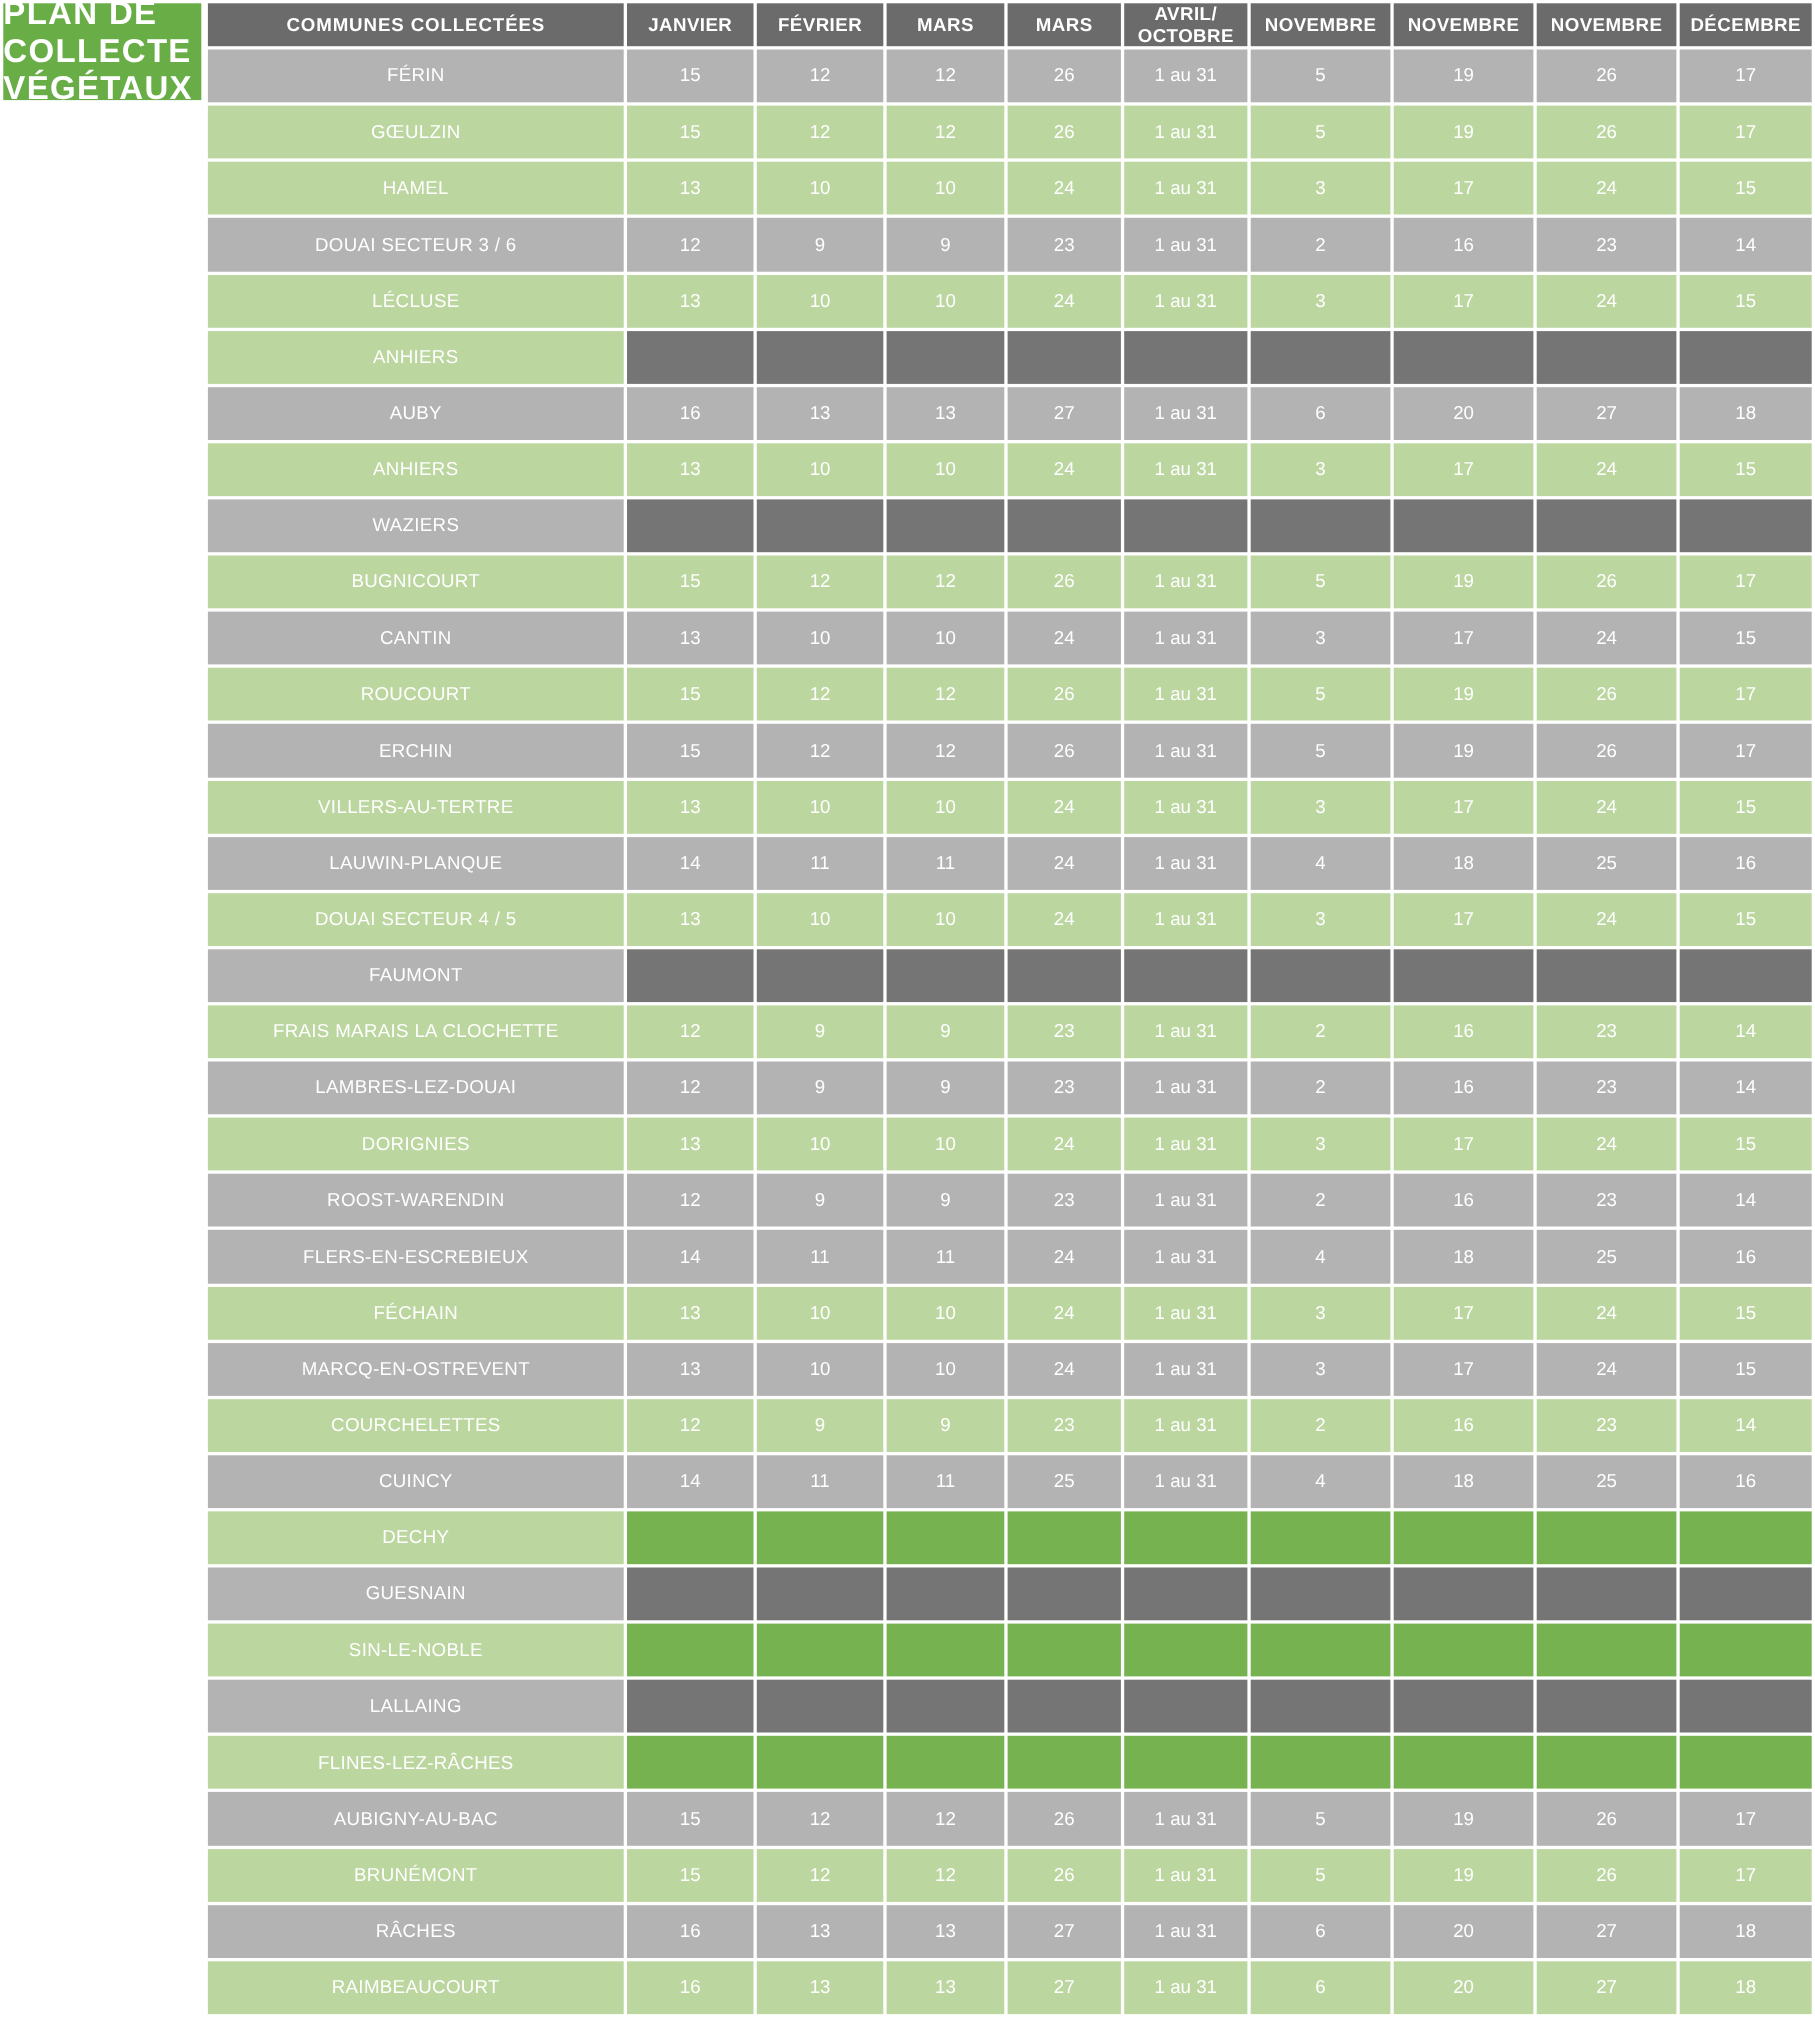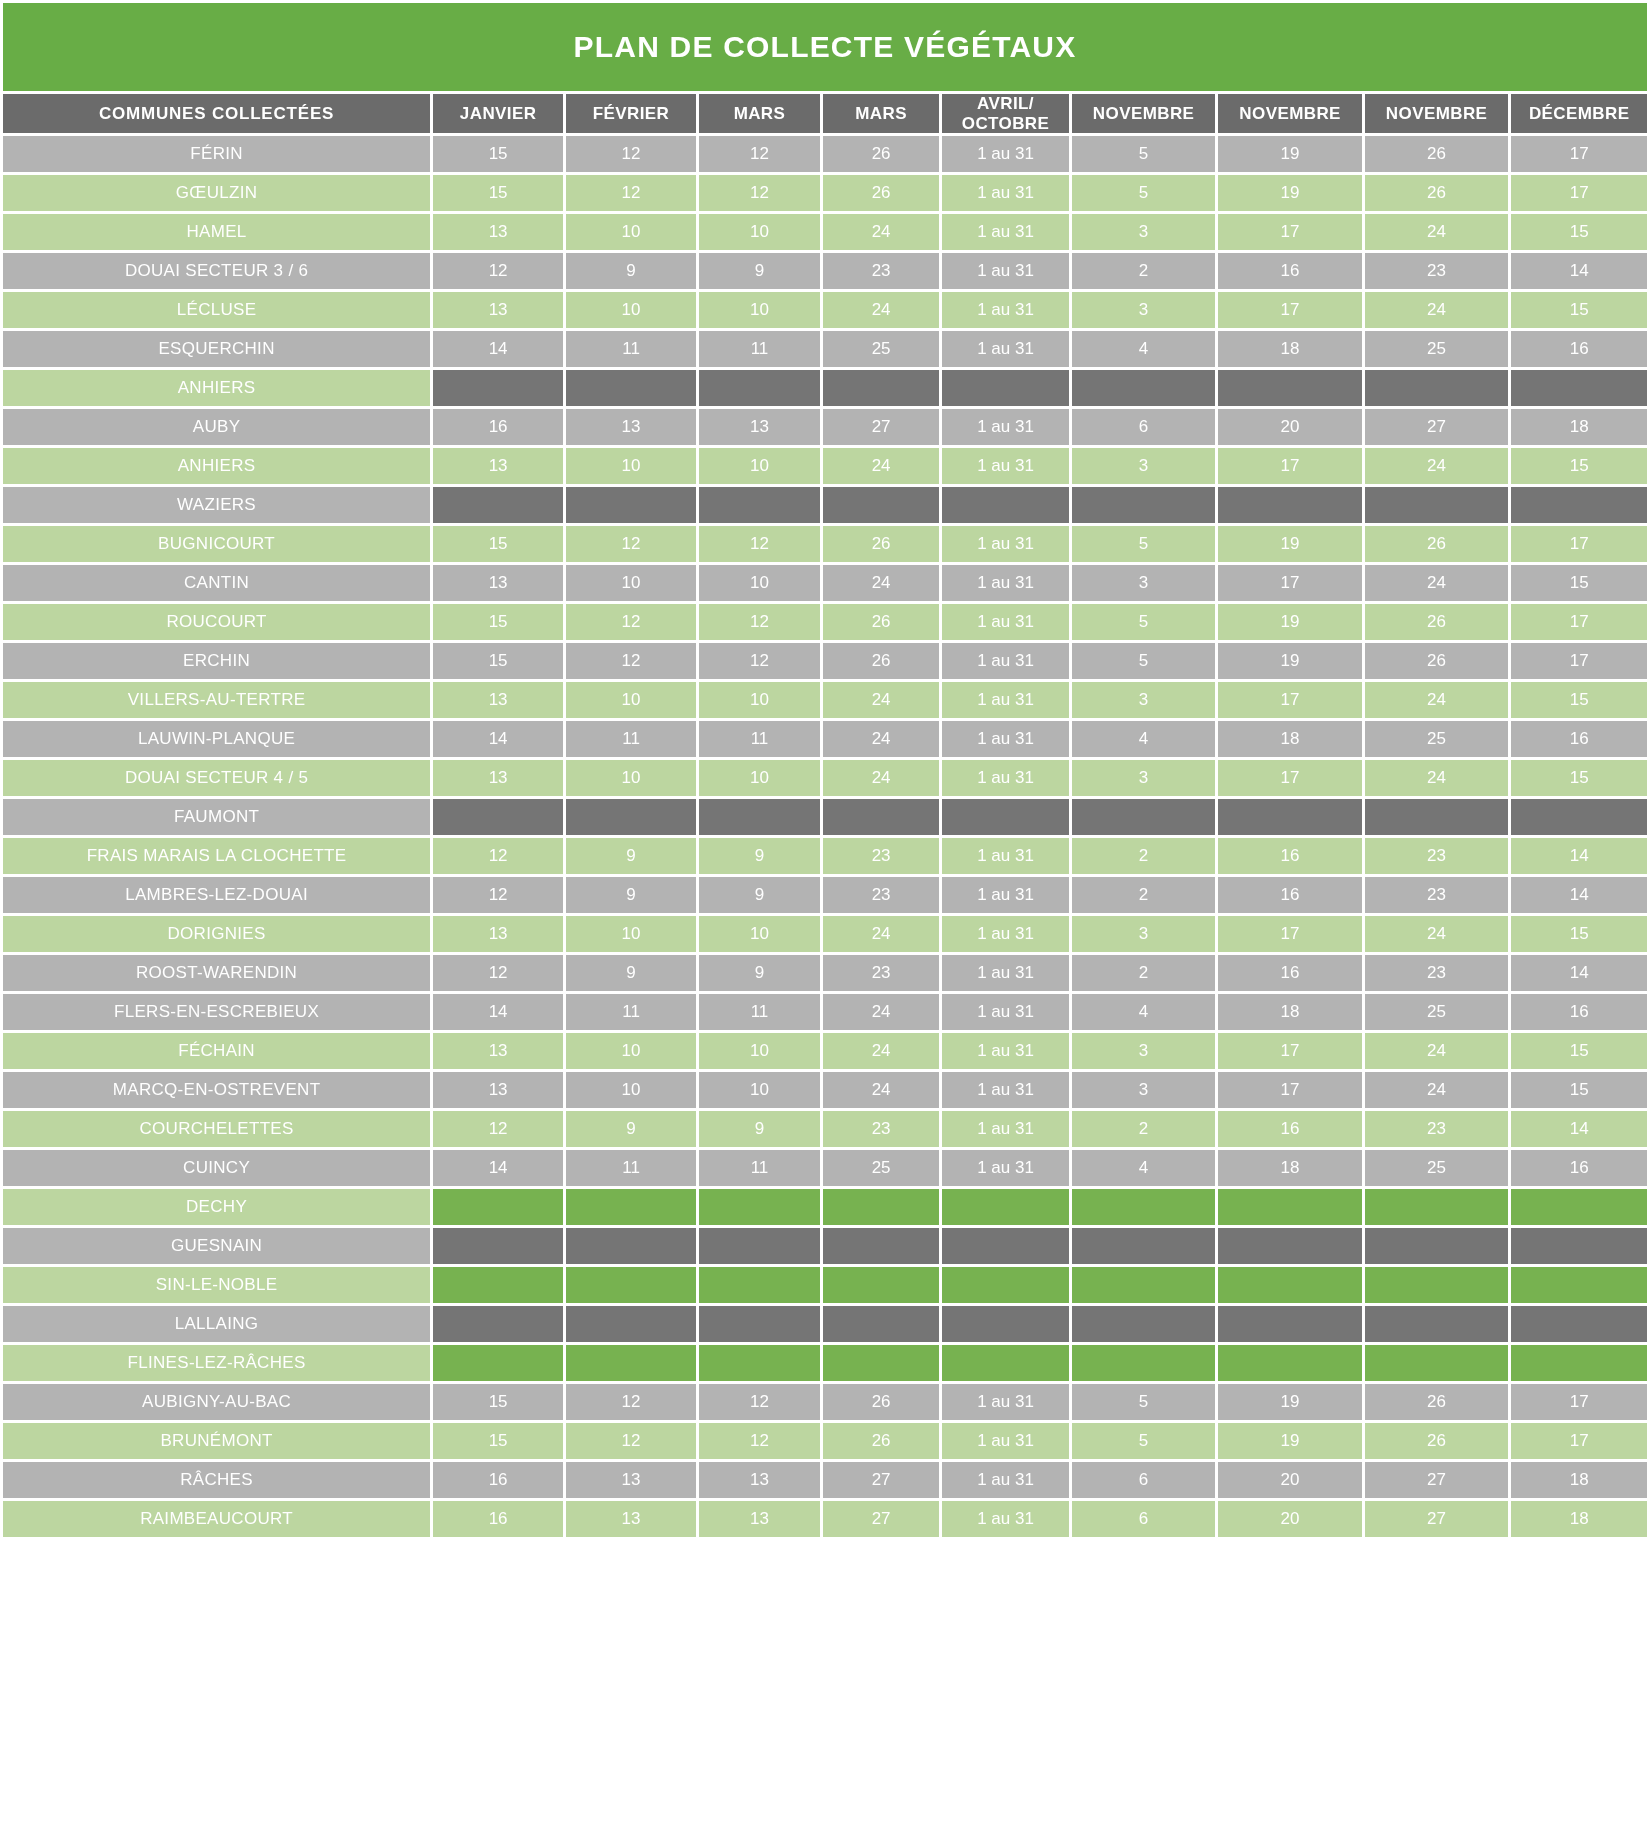--- a/index.html
+++ b/index.html
@@ -11,21 +11,20 @@
     width: 1650px;
     height: 1834px;
     font-family: "Liberation Sans", sans-serif;
     overflow: hidden;
   }
   .sheet {
     width: 1650px;
     height: 1834px;
     background: #ffffff;
     display: flex;
-    flex-direction: column;
   }
   
   .title-banner {
     height: 88px;
     min-height: 88px;
     background: #68AD46;
     color: #ffffff;
     display: flex;
     align-items: center;
     justify-content: center;
@@ -181,32 +180,20 @@
           <td>13</td>
           <td>10</td>
           <td>10</td>
           <td>24</td>
           <td>1 au 31</td>
           <td>3</td>
           <td>17</td>
           <td>24</td>
           <td>15</td>
         </tr>
-        <tr class="r-gray">
-          <td class="name">ESQUERCHIN</td>
-          <td>14</td>
-          <td>11</td>
-          <td>11</td>
-          <td>25</td>
-          <td>1 au 31</td>
-          <td>4</td>
-          <td>18</td>
-          <td>25</td>
-          <td>16</td>
-        </tr>
         <tr class="r-green">
           <td class="name">ANHIERS</td>
           <td class="empty-dark"></td>
           <td class="empty-dark"></td>
           <td class="empty-dark"></td>
           <td class="empty-dark"></td>
           <td class="empty-dark"></td>
           <td class="empty-dark"></td>
           <td class="empty-dark"></td>
           <td class="empty-dark"></td>

